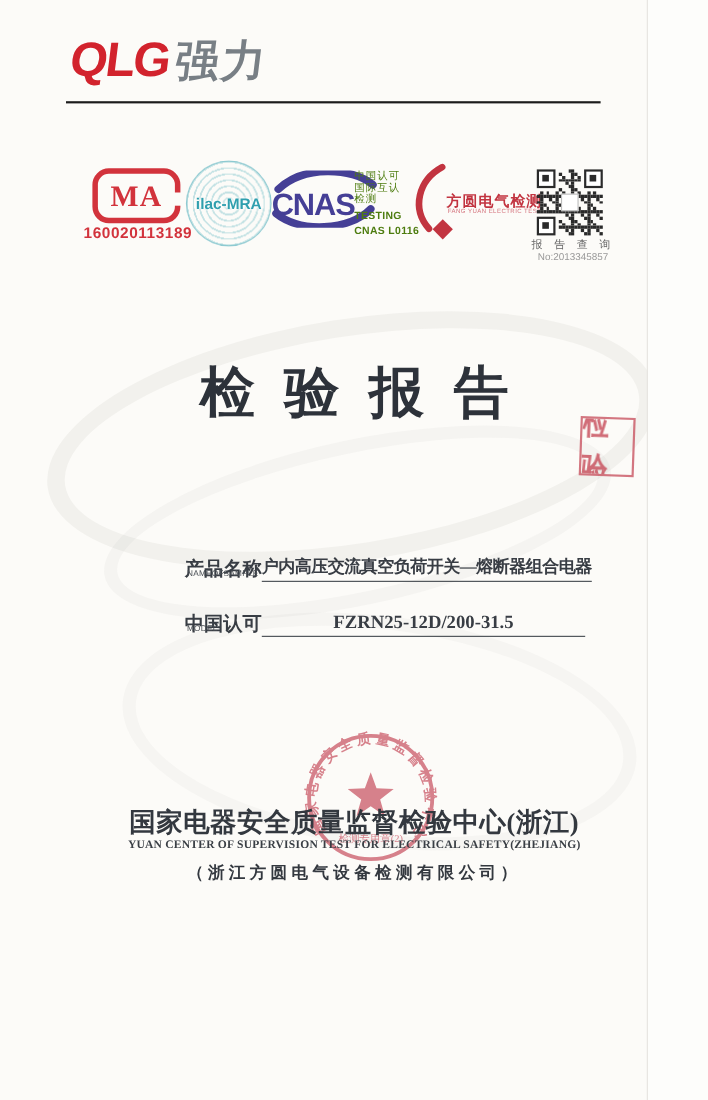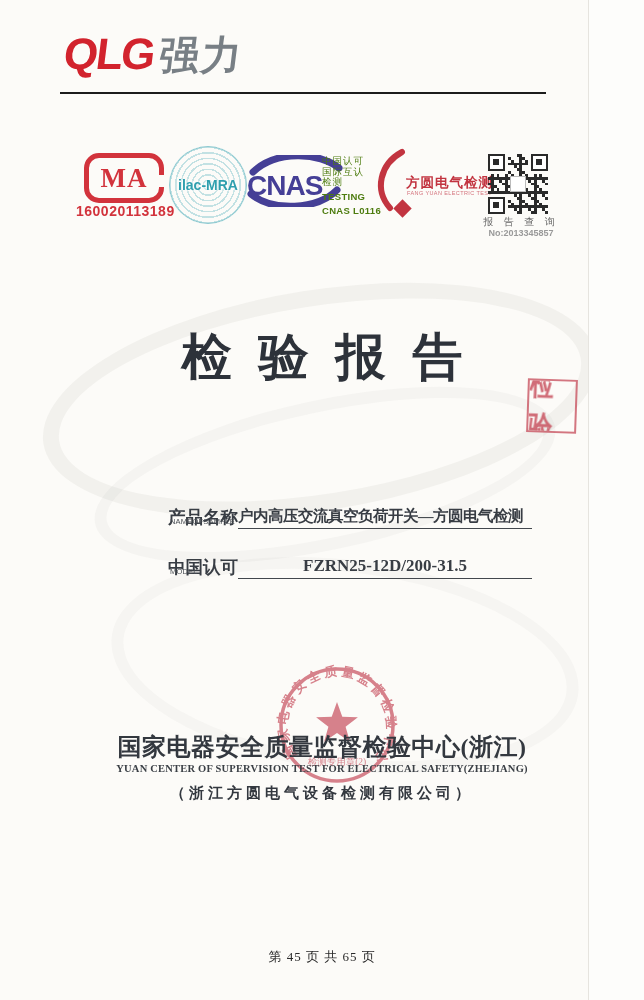--- a/index.html
+++ b/index.html
@@ -41,21 +41,21 @@
   .fy-name { position:absolute; left:38px; top:28px; font-size:13.5px; font-weight:bold; color:#c23440; letter-spacing:1px; font-family:"Liberation Serif", serif; white-space:nowrap; }
   .fy-sub { position:absolute; left:39px; top:44px; font-size:5.5px; color:#d4727c; letter-spacing:0.4px; font-family:"Liberation Sans", sans-serif; white-space:nowrap; }
 
   .qr-wrap { position:absolute; left:488px; top:154px; width:60px; height:60px; }
   .qr-modules { position:absolute; inset:0; }
   .qr-modules i { position:absolute; background:#2a2a2a; }
   .finder { position:absolute; width:17px; height:17px; border:2.5px solid #2a2a2a; background:#fff; }
   .finder::after { content:""; position:absolute; left:3px; top:3px; width:6px; height:6px; background:#2a2a2a; }
   .qr-center { position:absolute; left:22px; top:22px; width:16px; height:16px; background:#fff; border:1px solid #bbb; }
   .qr-caption { position:absolute; left:478px; top:215px; width:86px; text-align:center; font-size:10px; color:#666; letter-spacing:4px; }
-  .qr-number { position:absolute; left:478px; top:228px; width:86px; text-align:center; font-family:"Liberation Sans", sans-serif; font-size:9px; color:#999;font-weight:bold; }
+  .qr-number { position:absolute; left:478px; top:228px; width:86px; text-align:center; font-family:"Liberation Sans", sans-serif; font-size:9px; color:#999; }
 
   
   .title-cn { position:absolute; left:0; top:324px; width:644px; text-align:center; font-size:50px; font-weight:bold; color:#2d323a; letter-spacing:27px; padding-left:27px; }
   .title-en { position:absolute; left:0; top:392px; width:644px; text-align:center; font-size:27px; font-weight:bold; color:#2d323a; letter-spacing:4px; word-spacing:9px; }
 
   
   .side-stamp { position:absolute; left:527px; top:379px; width:50px; height:54px; border:2.5px solid rgba(198,74,88,0.75); transform:rotate(2deg); display:flex; align-items:center; justify-content:center; overflow:hidden; }
   .side-stamp span { color:rgba(198,74,88,0.8); font-size:24px; transform:scaleY(1.45); letter-spacing:1px; filter:blur(0.4px); font-weight:bold; }
 
   
@@ -285,21 +285,21 @@
 
   <div class="title-cn">检验报告</div>
 
   <div class="side-stamp">
     <span>检验</span>
   </div>
 
   <div class="fields">
     <div class="frow">
       <div class="flabel">产品名称</div>
-      <div class="fvalue left">户内高压交流真空负荷开关—方圆电气检测</div>
+      <div class="fvalue left">户内高压交流真空负荷开关—熔断器组合电器</div>
       <div class="fsub">NAMEOFSAMPLE</div>
     </div>
     <div class="frow">
       <div class="flabel">中国认可</div>
       <div class="fvalue model">FZRN25-12D/200-31.5</div>
       <div class="fsub">MODEL</div>
     </div>
   </div>
 
   <svg class="issuer-stamp" width="122" height="124" viewBox="0 0 122 124">
@@ -308,15 +308,14 @@
     <text font-size="13" fill="#c0384a" font-weight="bold">
       <textPath href="#ringpath" startOffset="2" textLength="225">国家电器安全质量监督检验中心</textPath>
     </text>
     <polygon fill="#c0384a" points="61,38 66.3,52.7 81.9,53.2 69.6,62.8 73.9,77.8 61,69 48.1,77.8 52.4,62.8 40.1,53.2 55.7,52.7"></polygon>
     <text x="61" y="101" text-anchor="middle" font-size="9.5" fill="#c0384a">检测专用章(2)</text>
   </svg>
   <div class="issuer-cn">国家电器安全质量监督检验中心(浙江)</div>
   <div class="issuer-en">YUAN CENTER OF SUPERVISION TEST FOR ELECTRICAL SAFETY(ZHEJIANG)</div>
   <div class="issuer-co">（浙江方圆电气设备检测有限公司）</div>
 
-  <div class="footer">第 45 页 共 65 页</div>
 
 </div>
 
 </body></html>

